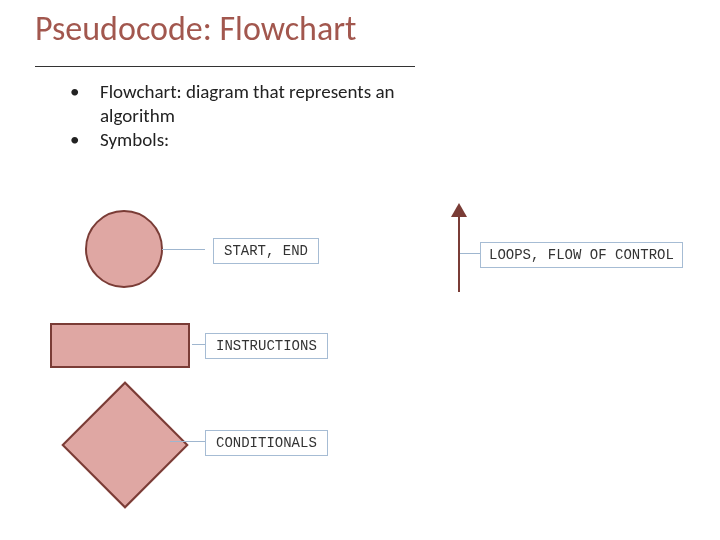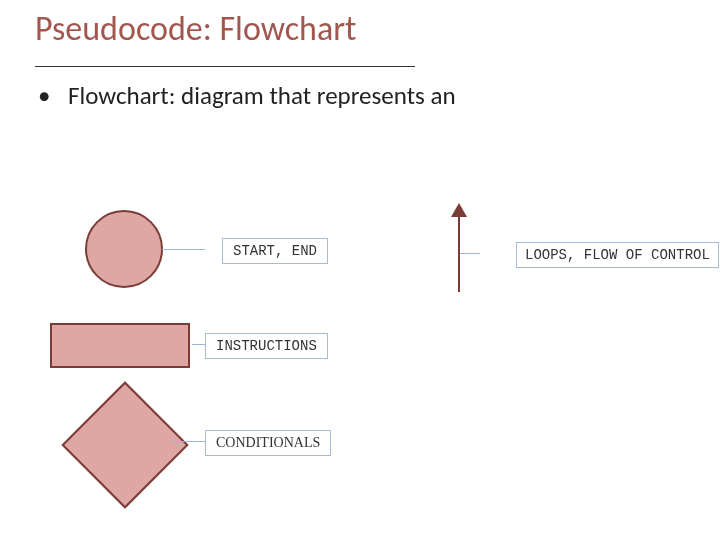--- a/index.html
+++ b/index.html
@@ -23,22 +23,22 @@
     position: absolute;
     top: 66px;
     left: 35px;
     width: 380px;
     height: 1px;
     background: #333;
   }
   .bullets {
     position: absolute;
     top: 80px;
-    left: 38px;
-    font-size: 25px;
+    left: 70px;
+    font-size: 19px;
     color: #222;
     line-height: 1.25;
   }
   .bullets li { list-style: none; position: relative; padding-left: 30px; }
   .bullets li::before {
     content: "•";
     position: absolute;
     left: 0;
     top: 0;
   }
@@ -88,24 +88,24 @@
   .label-box {
     position: absolute;
     border: 1px solid #a6bcd4;
     background: #ffffff;
     font-family: "Courier New", monospace;
     font-size: 14px;
     color: #333;
     padding: 4px 10px;
     white-space: nowrap;
   }
-  .lb1 { top: 33px; left: 172px; text-align: right; }
+  .lb1 { top: 33px; left: 163px; text-align: right; }
   .lb2 { top: 128px; left: 155px; text-align: center; }
-  .lb3 { top: 225px; left: 155px; font-family: Liberation Serif, serif; }
-  .lb4 { top: 37px; left: 430px; padding: 4px 8px; margin-left: 36px; }
+  .lb3 { top: 225px; left: 155px; }
+  .lb4 { top: 37px; left: 430px; padding: 4px 8px; }
 
   
   .conn {
     position: absolute;
     background: #9fb6cf;
     height: 1px;
   }
   .c1 { top: 44px; left: 112px; width: 43px; }
   .c2 { top: 139px; left: 142px; width: 13px; }
   .c3 { top: 236px; left: 120px; width: 35px; }
@@ -133,20 +133,24 @@
 </style>
 </head>
 <body>
 
 <div class="title">Pseudocode: Flowchart</div>
 <div class="title-underline"></div>
 
 <ul class="bullets">
   <li>
     <span>Flowchart: diagram that represents an</span><br>
+    <span>algorithm</span>
+  </li>
+  <li>
+    <span>Symbols:</span>
   </li>
 </ul>
 
 <div class="symbol-area">
 
   <div class="circle-shape"></div>
   <div class="conn c1"></div>
   <div class="label-box lb1">START, END</div>
 
   <div class="rect-shape"></div>

